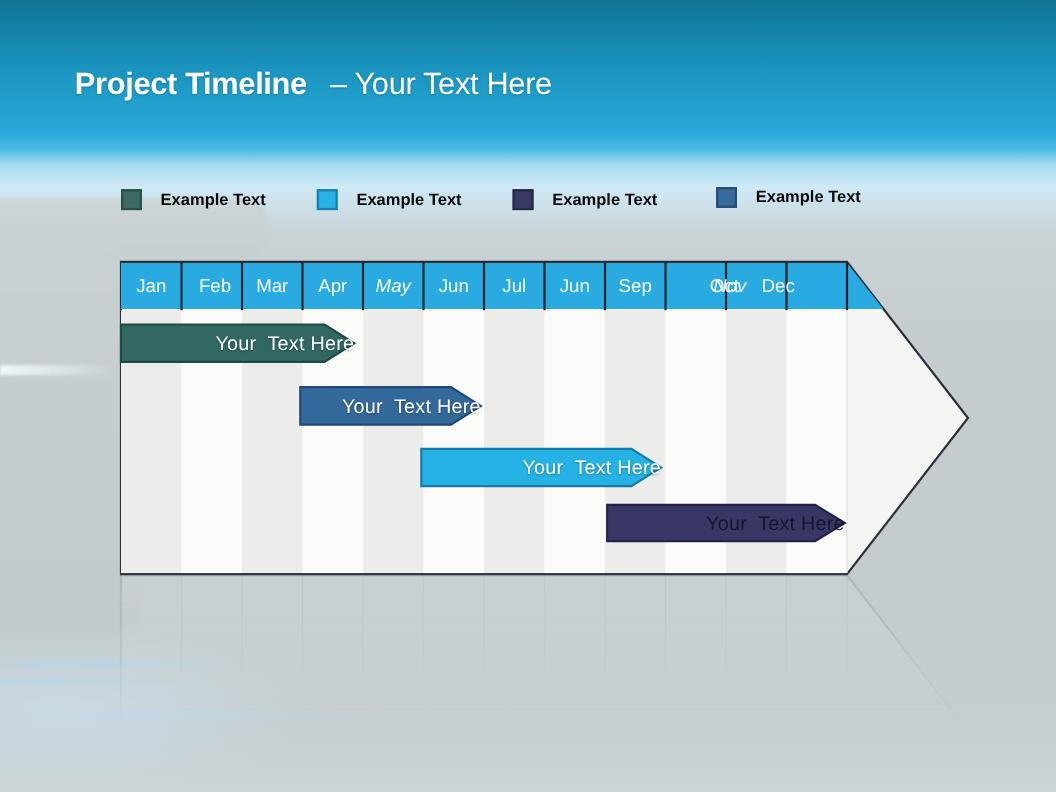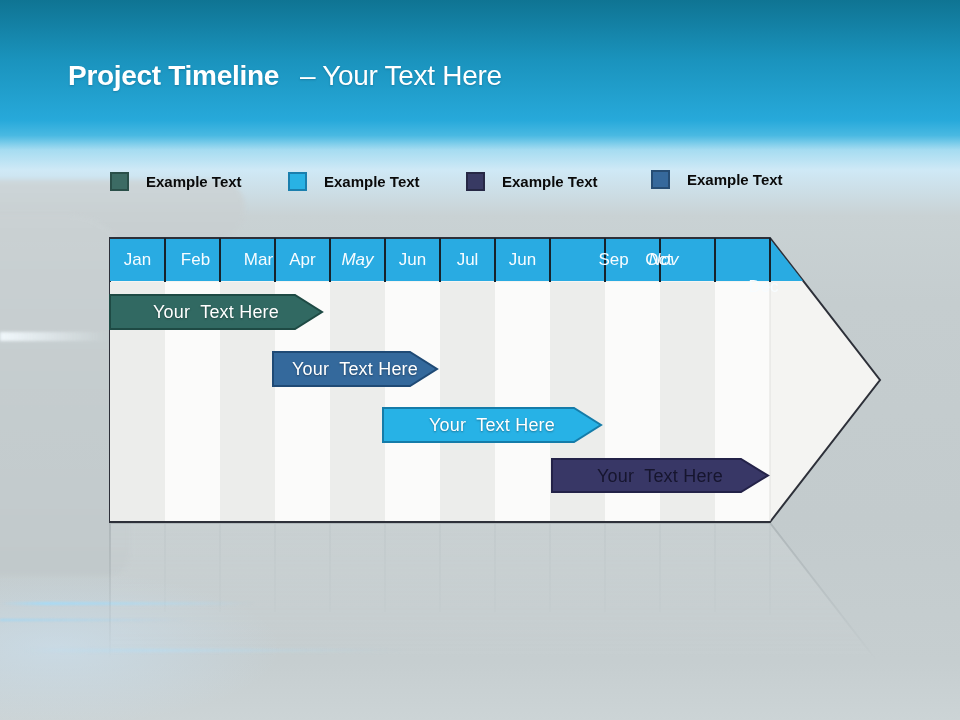--- a/index.html
+++ b/index.html
@@ -33,21 +33,21 @@
   .title .bold{font-weight:700;}
   .title .light{font-weight:400;margin-left:21px;}
 
   .legend-item{position:absolute;top:169px;display:flex;align-items:center;height:24px;}
   .legend-swatch{width:19px;height:19px;border:2px solid #333;box-sizing:border-box;flex:none;}
   .legend-label{margin-left:17px;font-size:15px;font-weight:700;color:#0a0a0a;white-space:nowrap;}
 
   .gfx{position:absolute;left:0;top:0;}
 
   .month{position:absolute;top:239px;width:55px;height:58px;line-height:42px;text-align:center;color:#f7fcff;font-size:17px;}
-  .bar-label{position:absolute;font-size:18px;line-height:34px;text-align:center;white-space:pre;letter-spacing:.2px;text-shadow:0 1px 2px rgba(0,0,0,.35);}
+  .bar-label{position:absolute;font-size:18px;line-height:34px;text-align:right;white-space:pre;letter-spacing:.2px;text-shadow:0 1px 2px rgba(0,0,0,.35);}
   .bar-label.dark{text-shadow:none;}
 </style>
 </head>
 <body>
 
 <div class="slide">
 
   <div class="car-roof"></div>
   <div class="car-body"></div>
   <div class="car-highlight"></div>
@@ -143,29 +143,29 @@
     </g>
 
     <polygon stroke-width="2" points="110,295 295,295 322,312 295,329 110,329" fill="#316962" stroke="#1e4a44"></polygon>
     <polygon stroke-width="2" points="273,352 410,352 437,369 410,386 273,386" fill="#34699c" stroke="#1f4a75"></polygon>
     <polygon stroke-width="2" points="383,408 574,408 601,425 574,442 383,442" fill="#27b2e6" stroke="#157ca9"></polygon>
     <polygon stroke-width="2" points="552,459 741,459 768,475.5 741,492 552,492" fill="#383766" stroke="#232248"></polygon>
   </svg>
 
   <div class="month" style="left:110px;">Jan</div>
   <div class="month" style="left:168px;">Feb</div>
-  <div class="month" style="left:231px;">Mar</div>
+  <div class="month" style="left:220px;">Mar</div>
   <div class="month" style="left:275px;">Apr</div>
   <div class="month" style="left:330px;font-style:italic;">May</div>
   <div class="month" style="left:385px;">Jun</div>
   <div class="month" style="left:440px;border-radius:21px;">Jul</div>
   <div class="month" style="left:495px;">Jun</div>
-  <div class="month" style="left:550px;padding-left:36px;">Sep</div>
+  <div class="month" style="left:550px;">Sep</div>
   <div class="month" style="left:631px;">Oct</div>
   <div class="month" style="left:636px;font-style:italic;">Nov</div>
-  <div class="month" style="left:736px;margin-top:27px;">Dec</div>
+  <div class="month" style="left:680px;">Dec</div>
 
   <div class="bar-label" style="left: 110px; top: 295px; width: 212px; color: rgb(255, 255, 255);">Your  Text Here</div>
   <div class="bar-label" style="left: 273px; top: 352px; width: 164px; color: rgb(255, 255, 255);">Your  Text Here</div>
   <div class="bar-label" style="left: 383px; top: 408px; width: 218px; color: rgb(255, 255, 255);">Your  Text Here</div>
   <div class="bar-label dark" style="left: 552px; top: 459px; width: 216px; color: rgb(22, 21, 46);">Your  Text Here</div>
 
 </div>
 
 </body></html>

